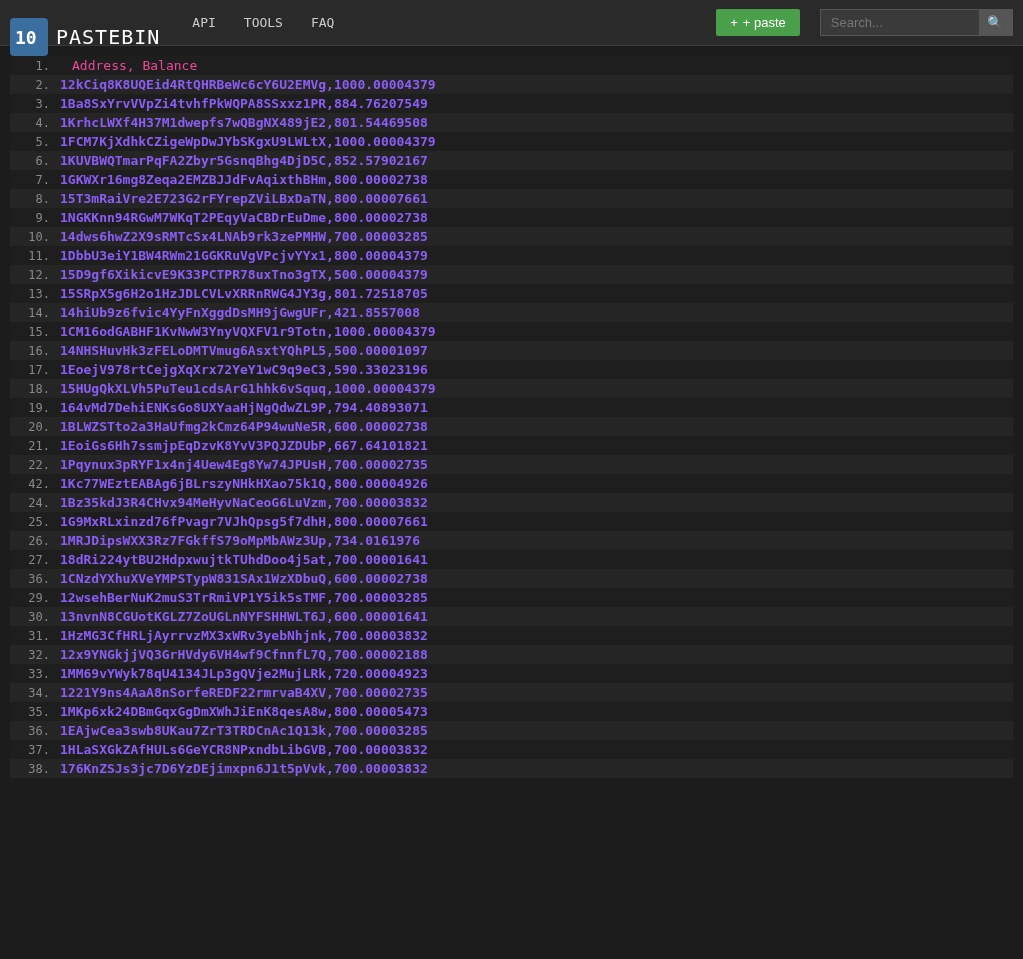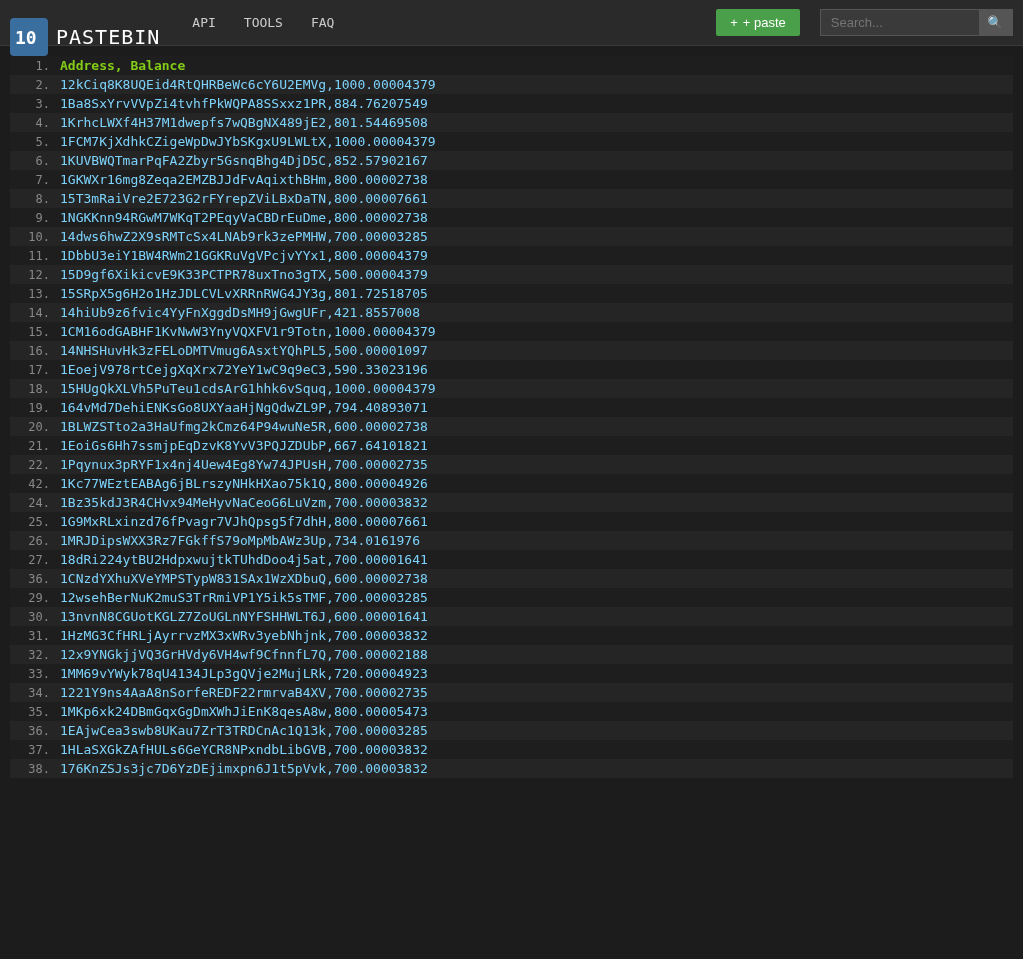--- a/index.html
+++ b/index.html
@@ -103,30 +103,32 @@
     .line-num {
       color: #888;
       min-width: 50px;
       text-align: right;
       padding: 2px 10px 2px 0;
       user-select: none;
       font-size: 12px;
       flex-shrink: 0;
     }
     .line-content {
-      color: #7dd3fc;
+      color: #8b5cf6;
       padding: 2px 0;
       white-space: pre;
       font-size: 13px;
+      font-weight: bold;
     }
 
     
     .header-line .line-content {
-      color: #84cc16;
-      font-weight: bold;
+      color: #ec4899;
+      font-weight: normal;
+      margin-left: 12px;
     }
   </style>
 </head>
 <body>
 
 <header>
   <a class="logo-area" href="#">
     <svg class="logo-icon" viewBox="0 0 38 38">
       <rect width="38" height="38" rx="4" fill="#3a6e9f"></rect>
       <text x="5" y="26" font-size="18" fill="#fff" font-family="monospace" font-weight="bold">10</text>

